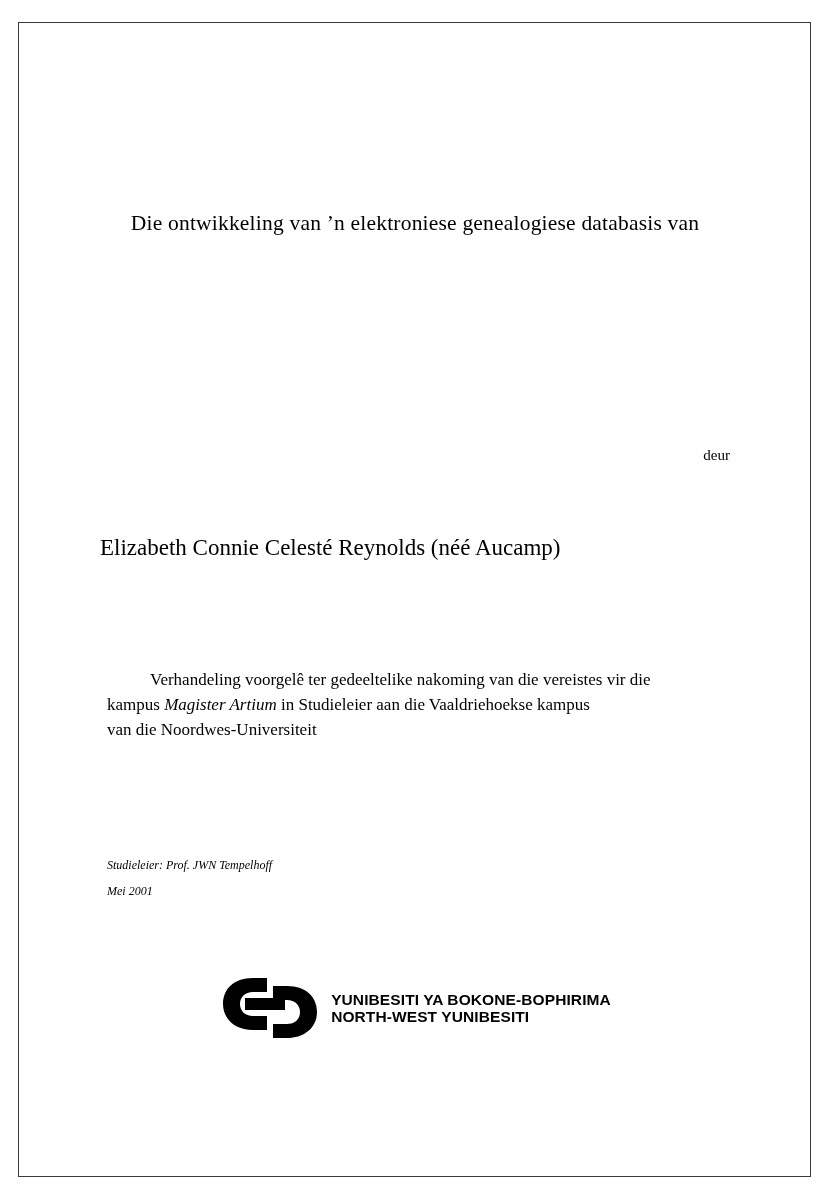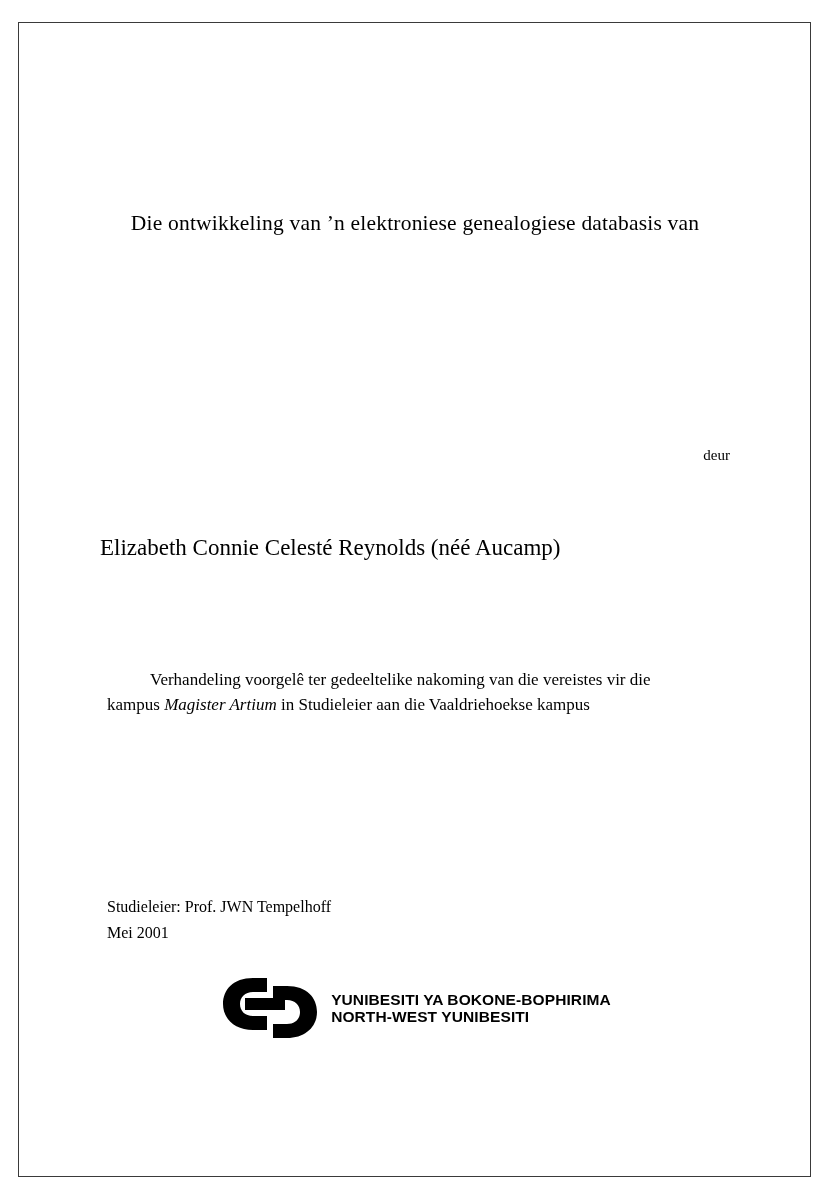--- a/index.html
+++ b/index.html
@@ -77,25 +77,26 @@
   .statement .just {
     text-align: justify;
     text-justify: inter-word;
     margin-left: 43px;
   }
   .statement em {
     margin-top: 20px;
   }
   .supervisor-block {
     position: absolute;
-    top: 872px;
+    top: 830px;
     left: 7px;
     width: 500px;
-    font-size: 16px;
+    font-size: 12px;
     line-height: 26px;
+    font-style: italic;
   }
   .logo-wrap {
     position: absolute;
     top: 952px;
     left: 0;
     width: 630px;
     display: flex;
     justify-content: center;
     align-items: center;
   }
@@ -130,20 +131,21 @@
       <div class="title-line">Die ontwikkeling van ’n elektroniese genealogiese databasis van</div>
     </div>
 
     <div class="by-label">deur</div>
 
     <div class="author">Elizabeth Connie Celesté Reynolds (néé Aucamp)</div>
 
     <div class="statement">
       <div class="just">Verhandeling voorgelê ter gedeeltelike nakoming van die vereistes vir die</div>
       <div><span>kampus </span><em>Magister Artium</em><span> in Studieleier aan die Vaaldriehoekse kampus</span></div>
+      <div>van die Noordwes-Universiteit</div>
     </div>
 
     <div class="supervisor-block">
       <div>Studieleier: Prof. JWN Tempelhoff</div>
       <div>Mei 2001</div>
     </div>
 
     <div class="logo-wrap">
       <div class="logo">
         <svg class="logo-mark" viewBox="0 0 102 68" aria-hidden="true">

